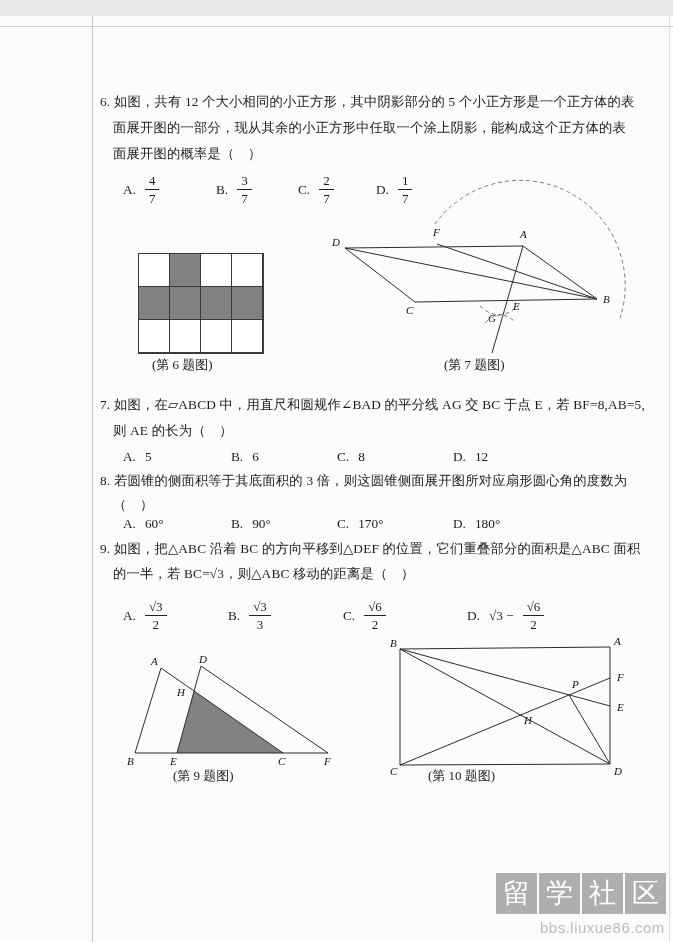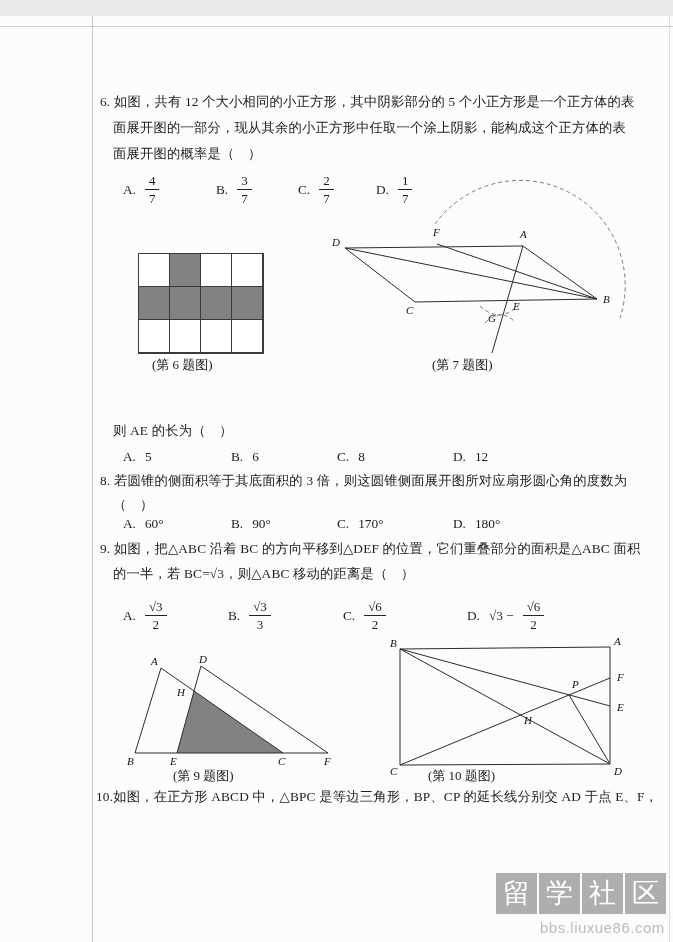--- a/index.html
+++ b/index.html
@@ -102,22 +102,23 @@
     <line x1="15" y1="40" x2="267" y2="91"></line>
     <line x1="193" y1="38" x2="162" y2="145"></line>
     <text x="2" y="38">D</text>
     <text x="103" y="28">F</text>
     <text x="190" y="30">A</text>
     <text x="76" y="106">C</text>
     <text x="183" y="102">E</text>
     <text x="273" y="95">B</text>
     <text x="158" y="114">G</text>
   </svg>
-  <div class="caption" style="left:432px;top:340px">(第 7 题图)</div>
-
+  <div class="caption" style="left:444px;top:340px">(第 7 题图)</div>
+
+  <div class="tline" style="left:100px;top:380px">7. 如图，在▱ABCD 中，用直尺和圆规作∠BAD 的平分线 AG 交 BC 于点 E，若 BF=8,AB=5,</div>
   <div class="tline" style="left:113px;top:406px">则 AE 的长为（　）</div>
   <div class="opt" style="left:123px;top:433px">
     <span>A.</span>
       <span>5</span>
   </div>
   <div class="opt" style="left:231px;top:433px">
     <span>B.</span>
       <span>6</span>
   </div>
   <div class="opt" style="left:337px;top:433px">
@@ -207,20 +208,19 @@
     <text x="226" y="11">A</text>
     <text x="2" y="141">C</text>
     <text x="226" y="141">D</text>
     <text x="229" y="47">F</text>
     <text x="229" y="77">E</text>
     <text x="184" y="54">P</text>
     <text x="136" y="90">H</text>
   </svg>
   <div class="caption" style="left:428px;top:751px">(第 10 题图)</div>
 
-  <div class="tline" style="left:96px;top:772px">10.如图，在正方形 ABCD 中，△BPC 是等边三角形，BP、CP 的延长线分别交 AD 于点 E、F，</div>
 
   <div class="wm-block" style="left:496px;top:857px">留</div>
   <div class="wm-block" style="left:539px;top:857px">学</div>
   <div class="wm-block" style="left:582px;top:857px">社</div>
   <div class="wm-block" style="left:625px;top:857px">区</div>
   <div class="wm-url" style="left:540px;top:903px">bbs.liuxue86.com</div>
 </div>
 
 </body></html>

